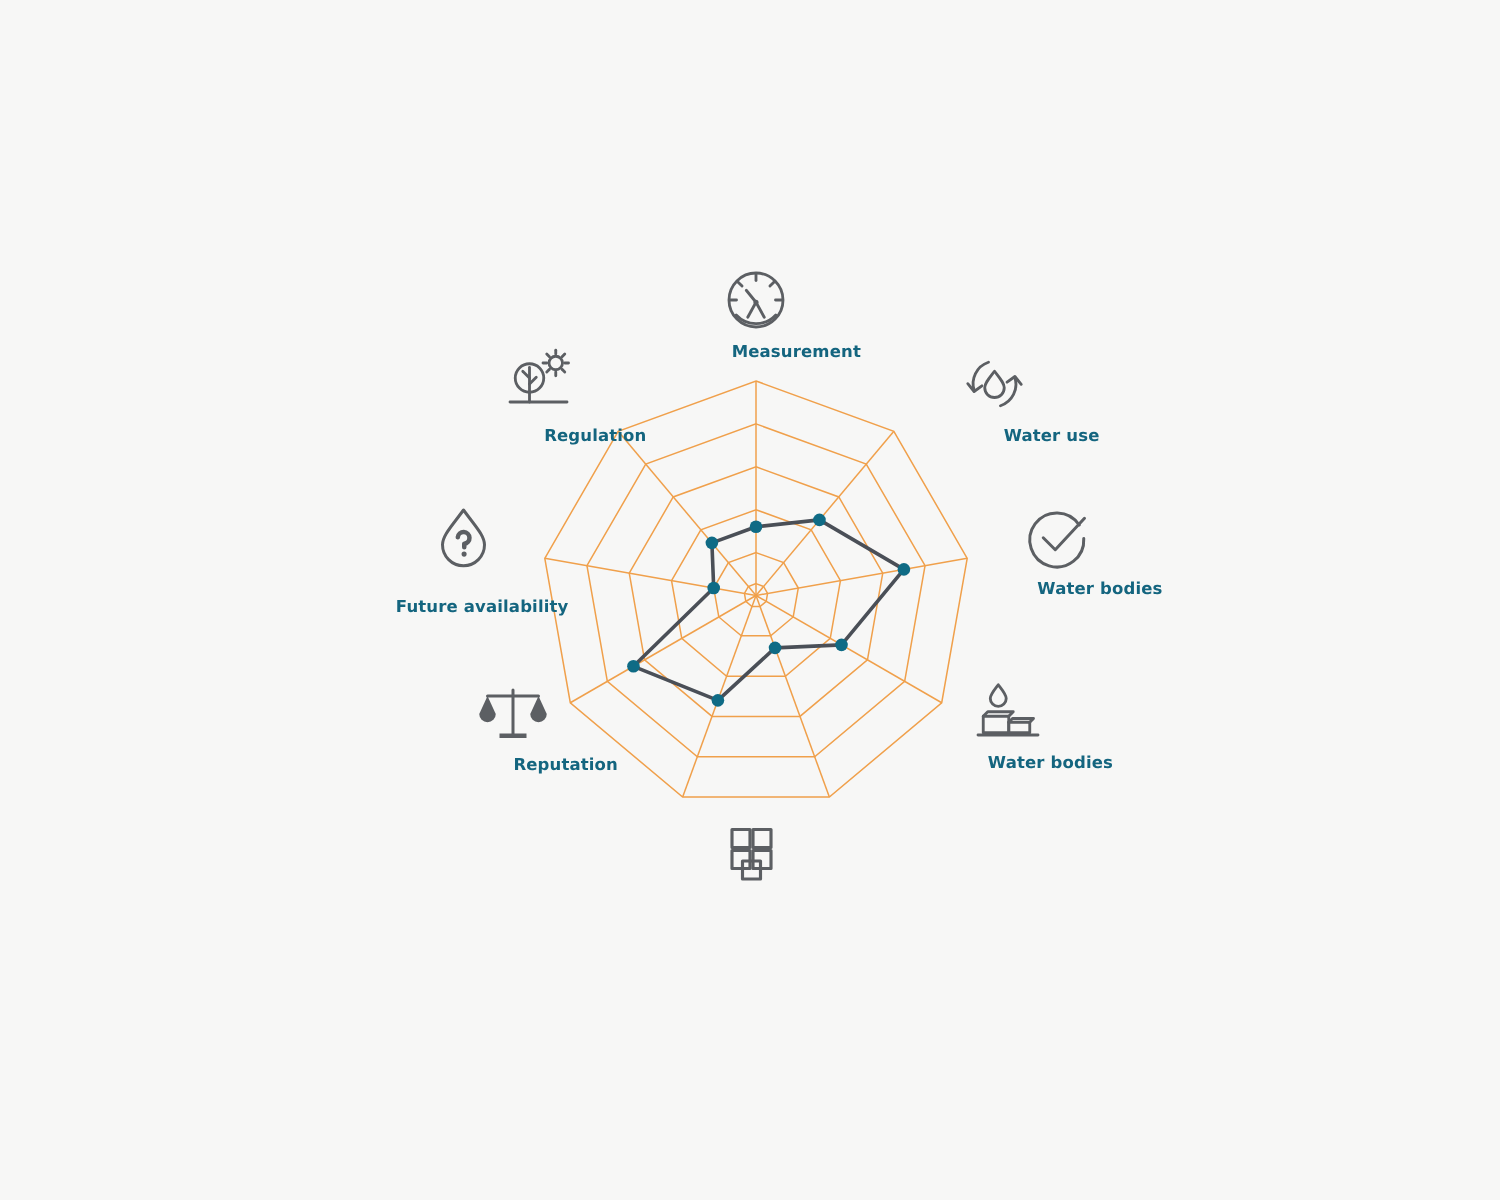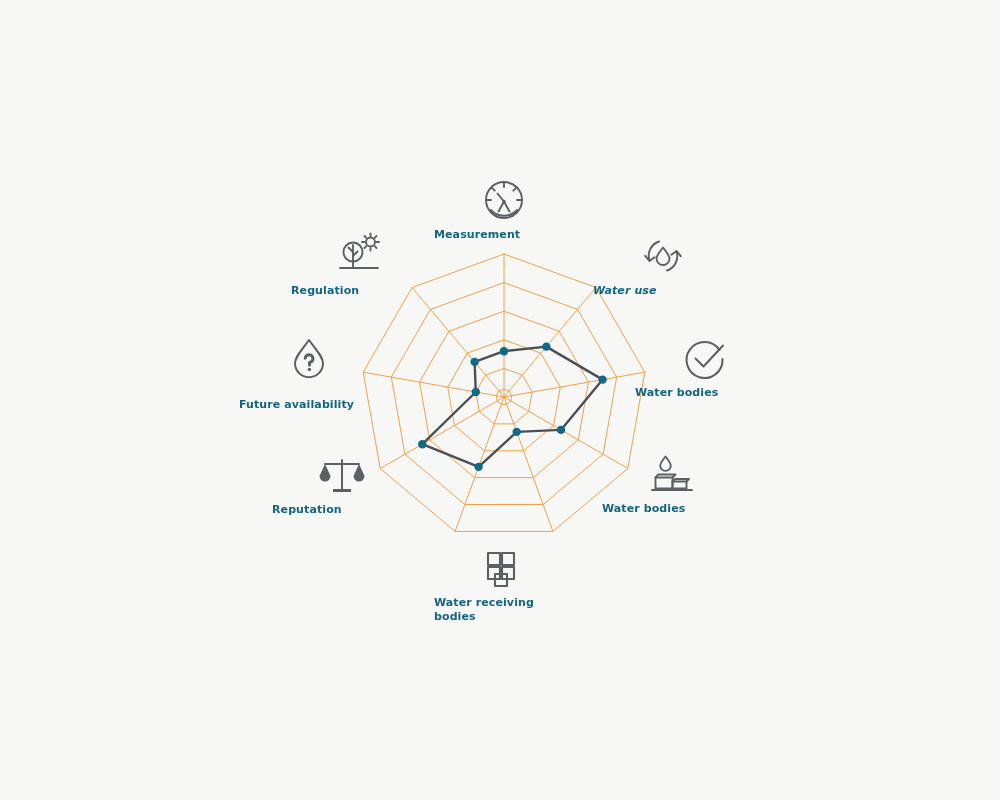--- a/index.html
+++ b/index.html
@@ -27,21 +27,21 @@
     width: 1000px;
     height: 800px;
     display: block;
   }
   .axis-label {
     position: absolute;
     color: #14657f;
     font-size: 11px;
     font-weight: bold;
     letter-spacing: 0.1px;
-    text-align: left;
+    text-align: right;
     line-height: 14px;
     white-space: pre-line;
     pointer-events: none;
   }
   .icon-wrap {
     position: absolute;
     width: 56px;
     height: 56px;
   }
   .icon-wrap svg {
@@ -110,21 +110,21 @@
 
   <div class="icon-wrap" id="icon-water-use" style="left: 635px; top: 228px;">
     <svg viewBox="0 0 56 56" fill="none" stroke="#5c5f63" stroke-width="1.9" stroke-linecap="round" stroke-linejoin="round">
       <path d="M14.5 32.5 A 15 15 0 0 1 24 13.5"></path>
       <polyline points="10.2,27.8 14.4,33 19.6,29.2"></polyline>
       <path d="M41.5 23.5 A 15 15 0 0 1 32 42.5"></path>
       <polyline points="45.8,28.2 41.6,23 36.4,26.8"></polyline>
       <path d="M28 19.5 C 31.8 24.4 34.5 27.4 34.5 30.5 a 6.5 6.5 0 0 1 -13 0 C 21.5 27.4 24.2 24.4 28 19.5 Z"></path>
     </svg>
   </div>
-  <div class="axis-label" id="label-water-use" style="left: 593px; top: 284px; width: 140px; color: rgb(20, 101, 127); font-style: italic;">Water use</div>
+  <div class="axis-label" id="label-water-use" style="left: 593px; top: 284px; width: 140px; color: rgb(20, 101, 127);">Water use</div>
 
   <div class="icon-wrap" id="icon-water-quality" style="left: 677px; top: 330px;">
     <svg viewBox="0 0 56 56" fill="none" stroke="#5c5f63" stroke-width="2" stroke-linecap="round" stroke-linejoin="round">
       <path d="M42.5 20 A 18 18 0 1 0 45.5 29"></path>
       <polyline points="18.5,28.5 26.5,36.5 46,15.5"></polyline>
     </svg>
   </div>
   <div class="axis-label" id="label-water-quality" style="left: 635px; top: 386px; width: 140px; color: rgb(20, 101, 127);">Water bodies</div>
 
   <div class="icon-wrap" id="icon-water-sources" style="left: 644px; top: 446px;">
@@ -141,22 +141,20 @@
 
   <div class="icon-wrap" id="icon-water-receiving-bodies" style="left: 476px; top: 540px;">
     <svg viewBox="0 0 56 56" fill="none" stroke="#5c5f63" stroke-width="2.1" stroke-linecap="round" stroke-linejoin="round">
       <rect x="12" y="13" width="12" height="12"></rect>
       <rect x="26" y="13" width="12" height="12"></rect>
       <rect x="12" y="27" width="12" height="12"></rect>
       <rect x="26" y="27" width="12" height="12"></rect>
       <rect x="19" y="34" width="12" height="12"></rect>
     </svg>
   </div>
-  <div class="axis-label" id="label-water-receiving-bodies" style="left: 434px; top: 596px; width: 140px; color: rgb(20, 101, 127);">Water receiving
-bodies</div>
 
   <div class="icon-wrap" id="icon-regulation" style="left: 314px; top: 447px;">
     <svg viewBox="0 0 56 56" fill="none" stroke="#5c5f63" stroke-width="2" stroke-linecap="round" stroke-linejoin="round">
       <line x1="11" y1="17" x2="45" y2="17"></line>
       <line x1="28" y1="13" x2="28" y2="42"></line>
       <path d="M11 17 L 5.5 29 h 11 Z" fill="#5c5f63" stroke="none"></path>
       <path d="M5.5 29 a 5.5 5.5 0 0 0 11 0" fill="#5c5f63" stroke="none"></path>
       <path d="M45 17 L 39.5 29 h 11 Z" fill="#5c5f63" stroke="none"></path>
       <path d="M39.5 29 a 5.5 5.5 0 0 0 11 0" fill="#5c5f63" stroke="none"></path>
       <path d="M19 42 h 18 v 3 h -18 z" fill="#5c5f63" stroke="none"></path>

